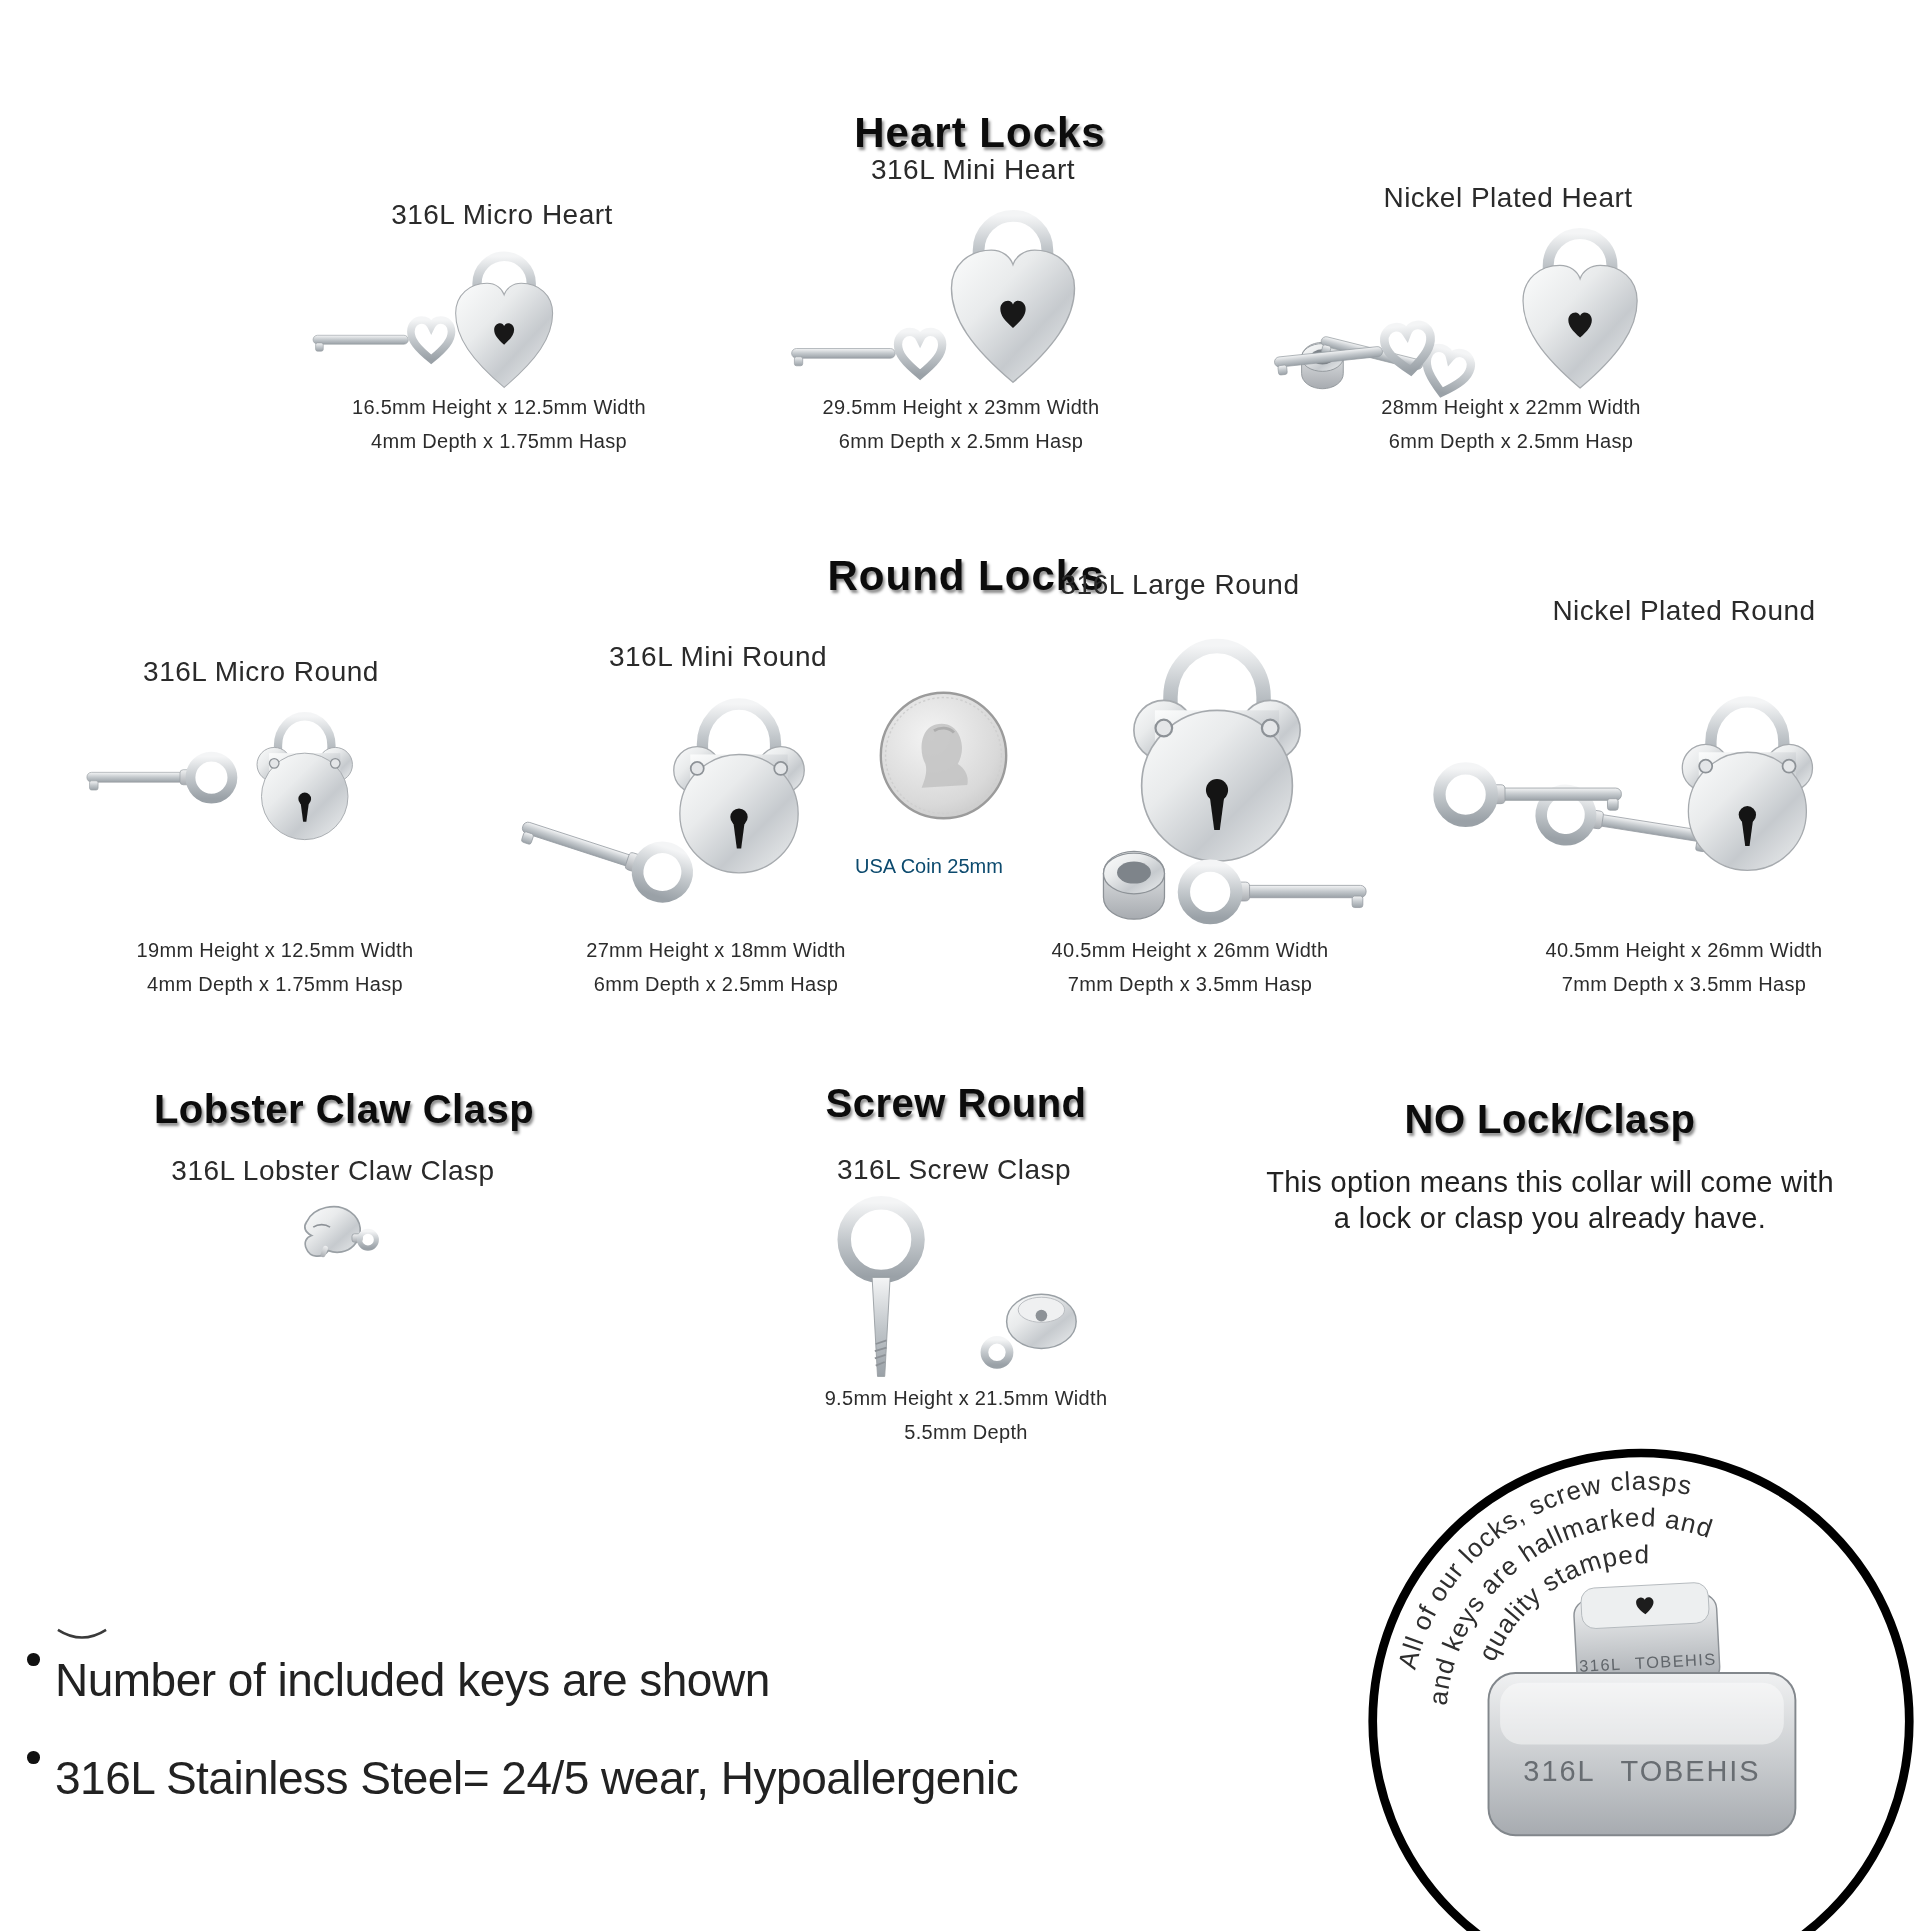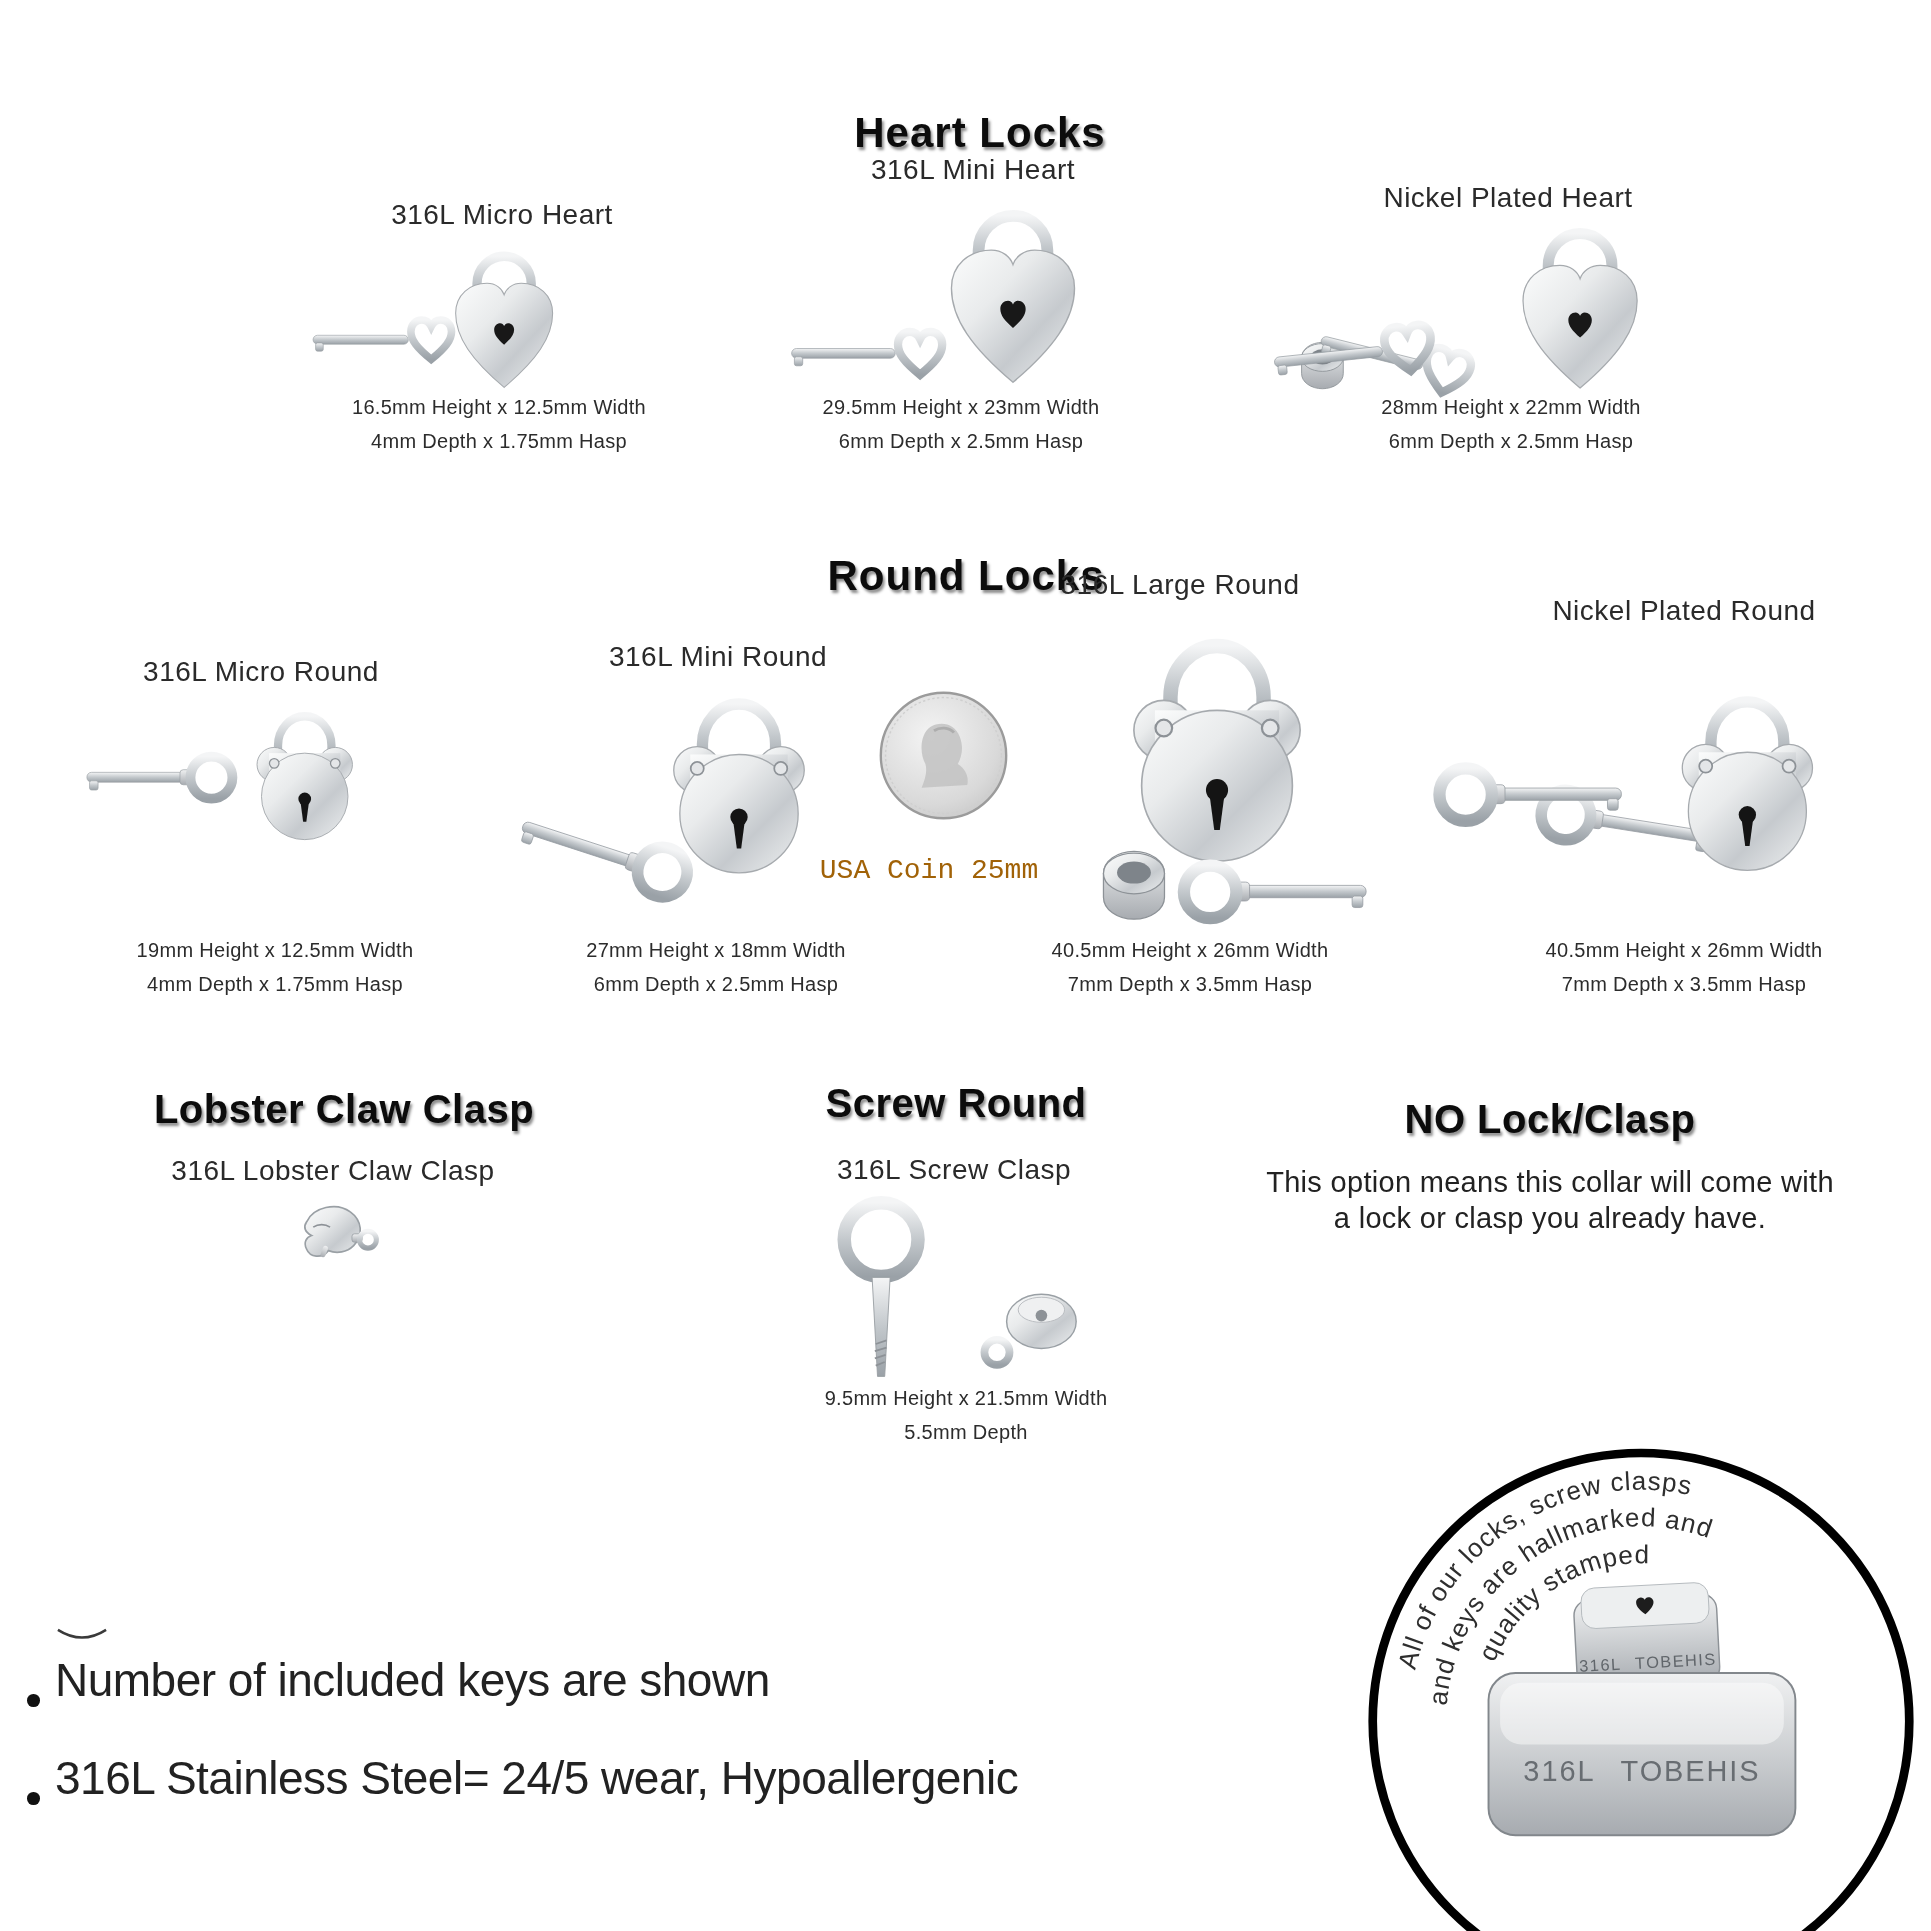--- a/index.html
+++ b/index.html
@@ -6,22 +6,22 @@
   .canvas{position:relative;width:1931px;height:1931px;background:#ffffff;overflow:hidden;
           font-family:"Liberation Sans","DejaVu Sans",sans-serif;color:#1e1e1e;}
   .cx{position:absolute;transform:translateX(-50%);white-space:nowrap;text-align:center;}
   .sec-title{font-size:42px;font-weight:700;color:#0c0c0c;letter-spacing:1px;
              text-shadow:1.9px 2.9px 2.9px rgba(0,0,0,0.45);margin-top:36px;}
   .sub-title{font-size:40px;font-weight:700;color:#0c0c0c;letter-spacing:0.5px;
              text-shadow:1.9px 2.9px 2.9px rgba(0,0,0,0.45);}
   .item-label{font-size:28px;font-weight:400;color:#2a2a2a;letter-spacing:0.5px;}
   .dims{font-size:20px;line-height:34px;color:#2c2c2c;letter-spacing:0.3px;}
   .para{font-size:29px;line-height:36px;color:#222;letter-spacing:0.3px;}
-  .coin-cap{font-size:28px;color:#a16207;font-weight:400;font-family:Liberation Mono, monospace;}
-  .bullet{position:absolute;display:flex;align-items:flex-end;gap:15.4px;}
+  .coin-cap{font-size:20px;color:#0c4a6e;font-weight:400;}
+  .bullet{position:absolute;display:flex;align-items:flex-start;gap:15.4px;}
   .bullet .dot{width:12.6px;height:12.6px;border-radius:50%;background:#111;flex:0 0 auto;}
   .bullet .btxt{font-size:46px;color:#222;letter-spacing:-0.5px;white-space:nowrap;}
   .img{position:absolute;}
   svg{display:block;}
   .arcTxt{font-size:27px;fill:#2e2e2e;letter-spacing:1px;}
 </style>
 </head>
 <body>
 
 <div class="canvas">

